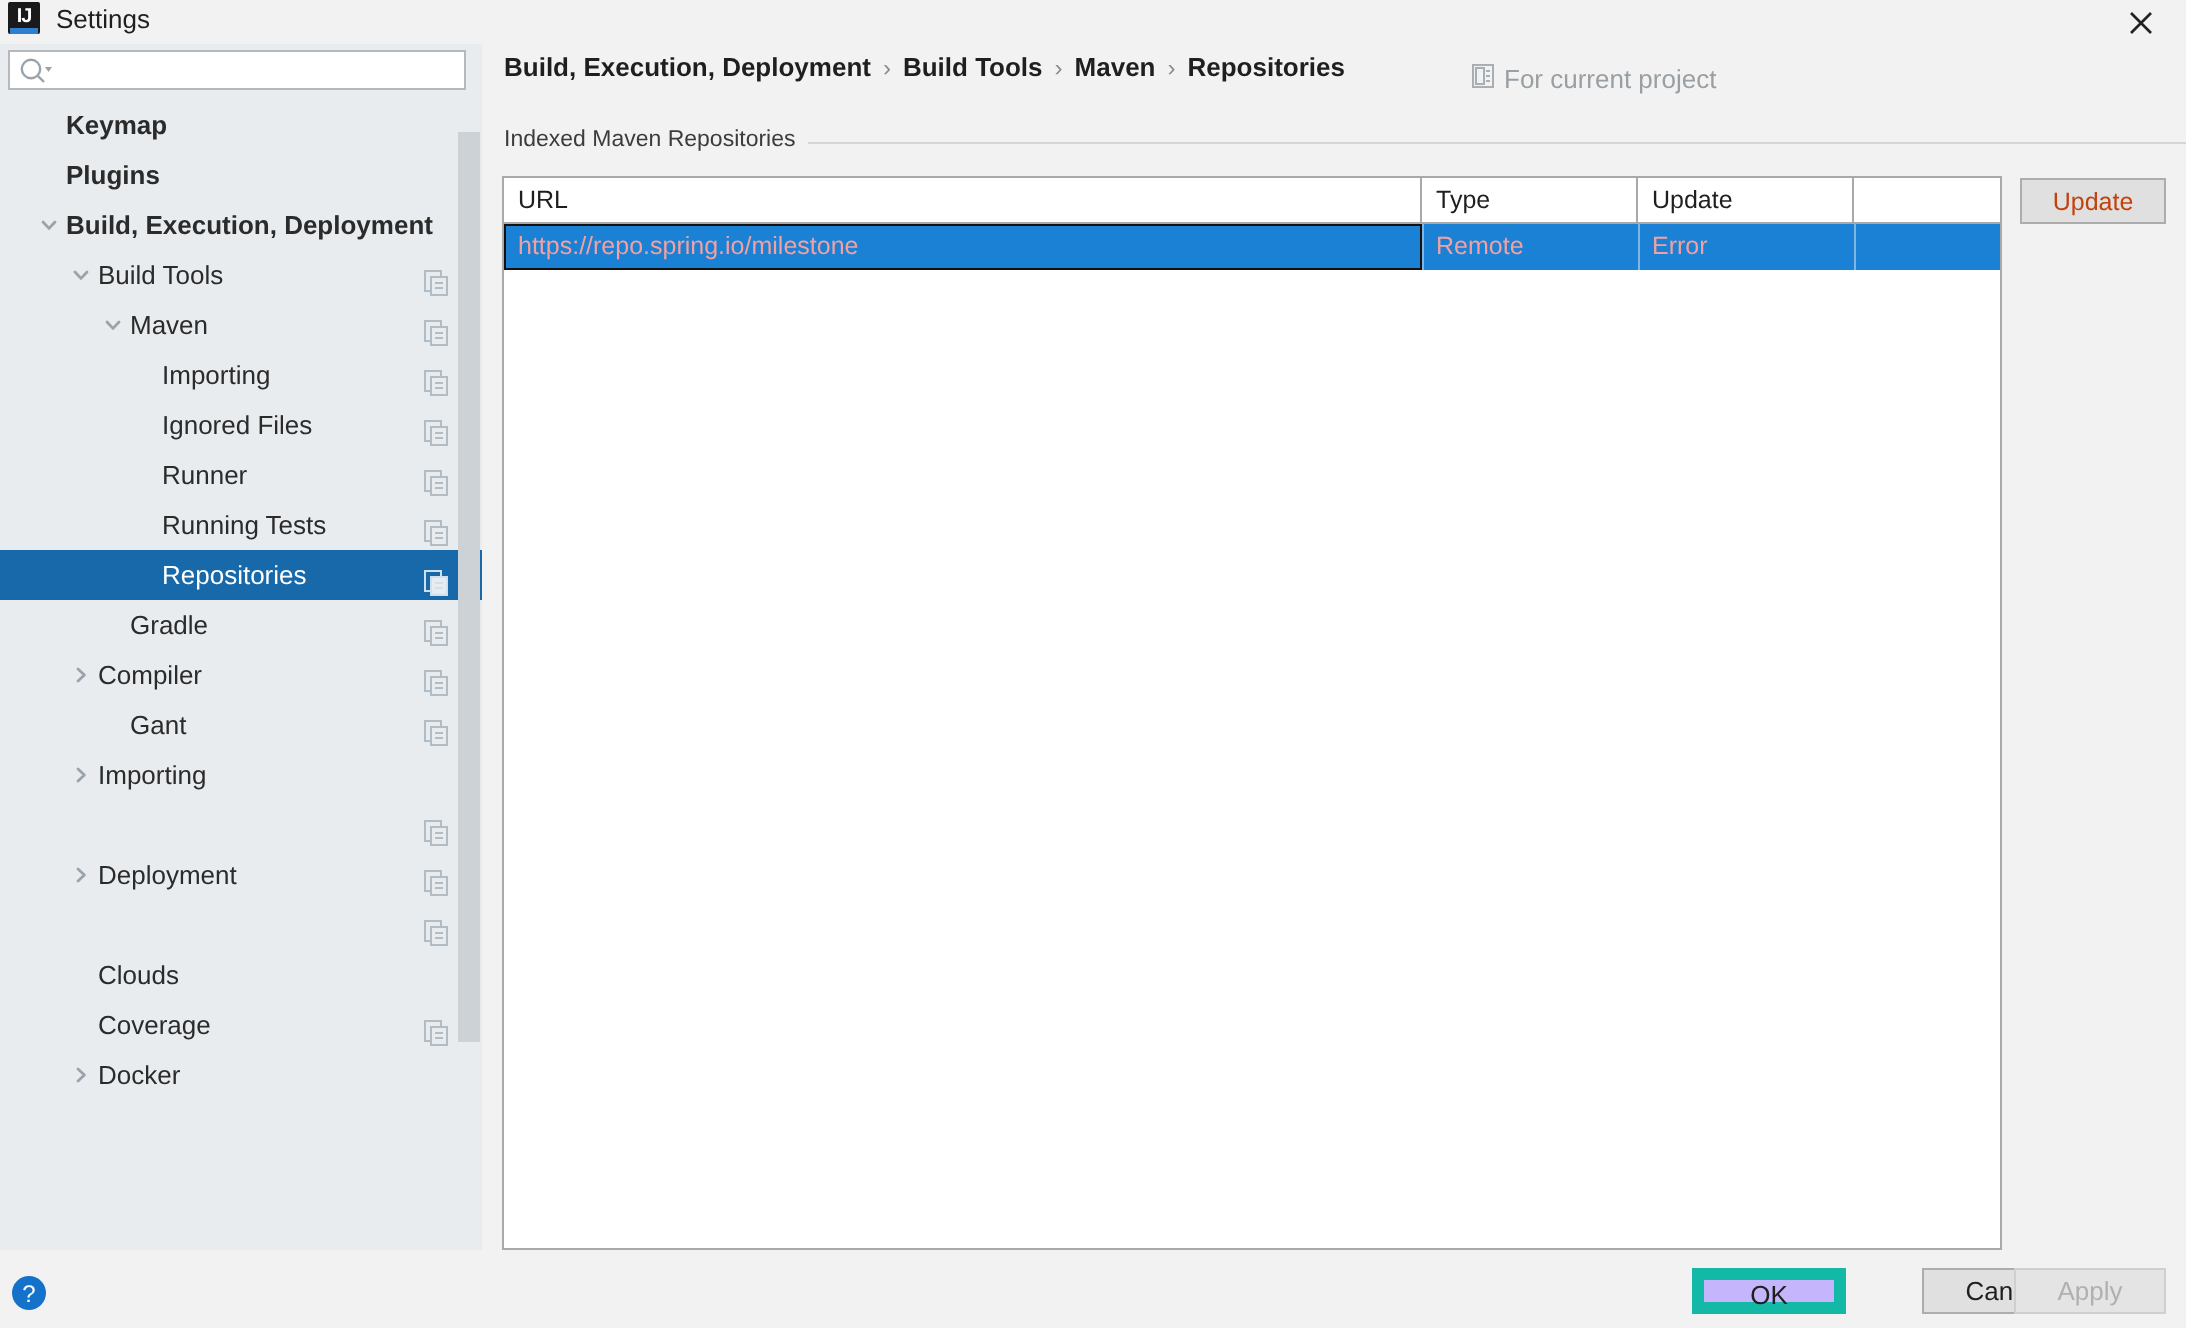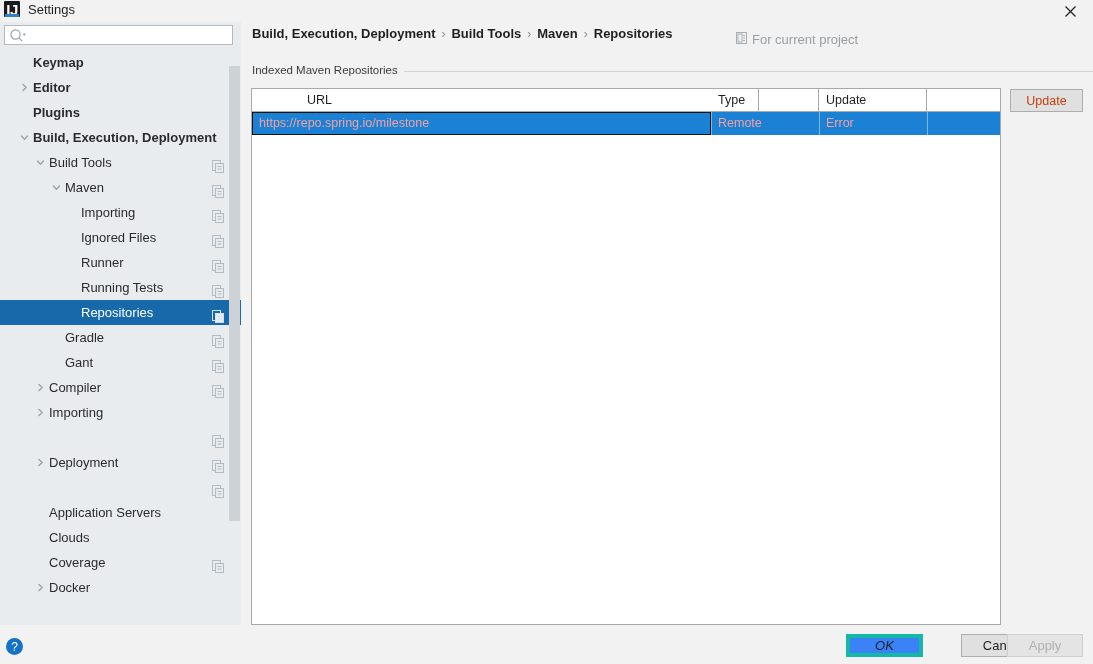--- a/index.html
+++ b/index.html
@@ -22,21 +22,21 @@
     background: #f2f2f2;
   }
   #app-icon {
     position: absolute; left: 4px; top: 1px;
     width: 16px; height: 16px;
     background: #1a1a1a;
     border-radius: 1px;
     display: flex; align-items: center; justify-content: center;
   }
   #app-icon .ij {
-    color: #ffffff; font-size: 15px; font-weight: bold;
+    color: #ffffff; font-size: 10px; font-weight: bold;
     font-family: "Liberation Sans", sans-serif;
     letter-spacing: -0.5px;
     line-height: 1;
   }
   #app-icon .bar {
     position: absolute; bottom: 0; left: 1px; width: 14px; height: 3px;
     background: #2f7fd1;
   }
   #window-title {
     position: absolute; left: 28px; top: 2px;
@@ -225,23 +225,22 @@
     border: 1px solid #adadad;
     box-sizing: border-box;
     font-family: "Liberation Sans", sans-serif;
     font-size: 13px;
     color: #1f1f1f;
     cursor: pointer;
     padding: 0;
   }
   #ok-button {
     left: 846px; width: 77px;
-    border: 4px solid #14b8a6;
-    background: #3b82f6;
-    font-style: italic;
+    border: 6px solid #14b8a6;
+    background: #c4b5fd;
   }
   #cancel-button { left: 929px; width: 84px; margin-left: 32px; }
   #apply-button {
     left: 1007px; width: 76px;
     color: #b0b0b0;
     background: #e4e4e4;
     border-color: #cfcfcf;
     cursor: default;
   }
 </style>
@@ -273,28 +272,20 @@
       </svg>
     </div>
     <input id="search-input" type="text" value="" placeholder="" style="">
   </div>
 
   <div id="tree">
       <div class="tree-row bold">
         <span class="label" style="left: 33px;">Keymap</span>
       </div>
       <div class="tree-row bold">
-        <span class="arrow" style="left: 17px;">
-          <svg width="9" height="9" viewBox="0 0 9 9">
-            <polyline points="3,1.5 6.2,4.5 3,7.5" fill="none" stroke="#9aa3ab" stroke-width="1.4" stroke-linecap="round" stroke-linejoin="round"></polyline>
-          </svg>
-        </span>
-        <span class="label" style="left: 33px;">Editor</span>
-      </div>
-      <div class="tree-row bold">
         <span class="label" style="left: 33px;">Plugins</span>
       </div>
       <div class="tree-row bold">
         <span class="arrow" style="left: 17px;">
           <svg width="9" height="9" viewBox="0 0 9 9">
             <polyline points="1.5,3 4.5,6.2 7.5,3" fill="none" stroke="#9aa3ab" stroke-width="1.4" stroke-linecap="round" stroke-linejoin="round"></polyline>
           </svg>
         </span>
         <span class="label" style="left: 33px;">Build, Execution, Deployment</span>
       </div>
@@ -374,82 +365,79 @@
       <div class="tree-row">
         <span class="label" style="left: 65px;">Gradle</span>
         <span class="copyicon"><svg width="13" height="13" viewBox="0 0 13 13">
             <rect x="0.5" y="0.5" width="8" height="10" fill="none" stroke="#b2bcc4" stroke-width="1"></rect>
             <rect x="3.5" y="3.5" width="8" height="9" fill="#e8ecef" stroke="#b2bcc4" stroke-width="1"></rect>
             <line x1="5.5" y1="6.5" x2="9.5" y2="6.5" stroke="#b2bcc4" stroke-width="1"></line>
             <line x1="5.5" y1="9" x2="9.5" y2="9" stroke="#b2bcc4" stroke-width="1"></line>
           </svg></span>
       </div>
       <div class="tree-row">
+        <span class="arrow" style="left: 33px;">
+          <svg width="9" height="9" viewBox="0 0 9 9">
+            <polyline points="3,1.5 6.2,4.5 3,7.5" fill="none" stroke="#9aa3ab" stroke-width="1.4" stroke-linecap="round" stroke-linejoin="round"></polyline>
+          </svg>
+        </span>
+        <span class="label" style="left: 49px;">Compiler</span>
+        <span class="copyicon"><svg width="13" height="13" viewBox="0 0 13 13">
+            <rect x="0.5" y="0.5" width="8" height="10" fill="none" stroke="#b2bcc4" stroke-width="1"></rect>
+            <rect x="3.5" y="3.5" width="8" height="9" fill="#e8ecef" stroke="#b2bcc4" stroke-width="1"></rect>
+            <line x1="5.5" y1="6.5" x2="9.5" y2="6.5" stroke="#b2bcc4" stroke-width="1"></line>
+            <line x1="5.5" y1="9" x2="9.5" y2="9" stroke="#b2bcc4" stroke-width="1"></line>
+          </svg></span>
+      </div>
+      <div class="tree-row">
         <span class="label" style="left: 65px;">Gant</span>
         <span class="copyicon"><svg width="13" height="13" viewBox="0 0 13 13">
             <rect x="0.5" y="0.5" width="8" height="10" fill="none" stroke="#b2bcc4" stroke-width="1"></rect>
             <rect x="3.5" y="3.5" width="8" height="9" fill="#e8ecef" stroke="#b2bcc4" stroke-width="1"></rect>
             <line x1="5.5" y1="6.5" x2="9.5" y2="6.5" stroke="#b2bcc4" stroke-width="1"></line>
             <line x1="5.5" y1="9" x2="9.5" y2="9" stroke="#b2bcc4" stroke-width="1"></line>
           </svg></span>
       </div>
       <div class="tree-row">
         <span class="arrow" style="left: 33px;">
           <svg width="9" height="9" viewBox="0 0 9 9">
             <polyline points="3,1.5 6.2,4.5 3,7.5" fill="none" stroke="#9aa3ab" stroke-width="1.4" stroke-linecap="round" stroke-linejoin="round"></polyline>
           </svg>
         </span>
-        <span class="label" style="left: 49px;">Compiler</span>
+        <span class="label" style="left: 49px;">Importing</span>
+      </div>
+      <div class="tree-row">
         <span class="copyicon"><svg width="13" height="13" viewBox="0 0 13 13">
             <rect x="0.5" y="0.5" width="8" height="10" fill="none" stroke="#b2bcc4" stroke-width="1"></rect>
             <rect x="3.5" y="3.5" width="8" height="9" fill="#e8ecef" stroke="#b2bcc4" stroke-width="1"></rect>
             <line x1="5.5" y1="6.5" x2="9.5" y2="6.5" stroke="#b2bcc4" stroke-width="1"></line>
             <line x1="5.5" y1="9" x2="9.5" y2="9" stroke="#b2bcc4" stroke-width="1"></line>
           </svg></span>
       </div>
       <div class="tree-row">
         <span class="arrow" style="left: 33px;">
           <svg width="9" height="9" viewBox="0 0 9 9">
             <polyline points="3,1.5 6.2,4.5 3,7.5" fill="none" stroke="#9aa3ab" stroke-width="1.4" stroke-linecap="round" stroke-linejoin="round"></polyline>
           </svg>
         </span>
-        <span class="label" style="left: 49px;">Importing</span>
-      </div>
-      <div class="tree-row">
-        <span class="copyicon"><svg width="13" height="13" viewBox="0 0 13 13">
-            <rect x="0.5" y="0.5" width="8" height="10" fill="none" stroke="#b2bcc4" stroke-width="1"></rect>
-            <rect x="3.5" y="3.5" width="8" height="9" fill="#e8ecef" stroke="#b2bcc4" stroke-width="1"></rect>
-            <line x1="5.5" y1="6.5" x2="9.5" y2="6.5" stroke="#b2bcc4" stroke-width="1"></line>
-            <line x1="5.5" y1="9" x2="9.5" y2="9" stroke="#b2bcc4" stroke-width="1"></line>
-          </svg></span>
-      </div>
-      <div class="tree-row">
-        <span class="arrow" style="left: 33px;">
-          <svg width="9" height="9" viewBox="0 0 9 9">
-            <polyline points="3,1.5 6.2,4.5 3,7.5" fill="none" stroke="#9aa3ab" stroke-width="1.4" stroke-linecap="round" stroke-linejoin="round"></polyline>
-          </svg>
-        </span>
         <span class="label" style="left: 49px;">Deployment</span>
         <span class="copyicon"><svg width="13" height="13" viewBox="0 0 13 13">
             <rect x="0.5" y="0.5" width="8" height="10" fill="none" stroke="#b2bcc4" stroke-width="1"></rect>
             <rect x="3.5" y="3.5" width="8" height="9" fill="#e8ecef" stroke="#b2bcc4" stroke-width="1"></rect>
             <line x1="5.5" y1="6.5" x2="9.5" y2="6.5" stroke="#b2bcc4" stroke-width="1"></line>
             <line x1="5.5" y1="9" x2="9.5" y2="9" stroke="#b2bcc4" stroke-width="1"></line>
           </svg></span>
       </div>
       <div class="tree-row">
         <span class="copyicon"><svg width="13" height="13" viewBox="0 0 13 13">
             <rect x="0.5" y="0.5" width="8" height="10" fill="none" stroke="#b2bcc4" stroke-width="1"></rect>
             <rect x="3.5" y="3.5" width="8" height="9" fill="#e8ecef" stroke="#b2bcc4" stroke-width="1"></rect>
             <line x1="5.5" y1="6.5" x2="9.5" y2="6.5" stroke="#b2bcc4" stroke-width="1"></line>
             <line x1="5.5" y1="9" x2="9.5" y2="9" stroke="#b2bcc4" stroke-width="1"></line>
           </svg></span>
-      </div>
-      <div class="tree-row">
-        <span class="label" style="left: 49px;">Application Servers</span>
       </div>
       <div class="tree-row">
         <span class="label" style="left: 49px;">Clouds</span>
       </div>
       <div class="tree-row">
         <span class="label" style="left: 49px;">Coverage</span>
         <span class="copyicon"><svg width="13" height="13" viewBox="0 0 13 13">
             <rect x="0.5" y="0.5" width="8" height="10" fill="none" stroke="#b2bcc4" stroke-width="1"></rect>
             <rect x="3.5" y="3.5" width="8" height="9" fill="#e8ecef" stroke="#b2bcc4" stroke-width="1"></rect>
             <line x1="5.5" y1="6.5" x2="9.5" y2="6.5" stroke="#b2bcc4" stroke-width="1"></line>
@@ -486,21 +474,21 @@
       </svg>
     </span>
     <span>For current project</span>
   </div>
 
   <div id="group-line"></div>
   <div id="group-label">Indexed Maven Repositories</div>
 
   <div id="table-outer">
     <div id="table-header">
-        <div class="th" style="left: 0px; width: 459px; margin-left: 48px;">URL</div>
+        <div class="th" style="left: 0px; width: 459px;">URL</div>
         <div class="th" style="left: 459px; width: 108px;">Type</div>
         <div class="th" style="left: 567px; width: 108px;">Update</div>
         <div class="th last" style="left: 675px; width: 73px;"></div>
       </div>
     <div id="row-0">
         <div class="td" style="left: 0px; width: 459px;">https://repo.spring.io/milestone</div>
         <div class="td" style="left: 459px; width: 108px;">Remote</div>
         <div class="cell-sep" style="left: 459px;"></div>
         <div class="td" style="left: 567px; width: 108px;">Error</div>
         <div class="cell-sep" style="left: 567px;"></div>

